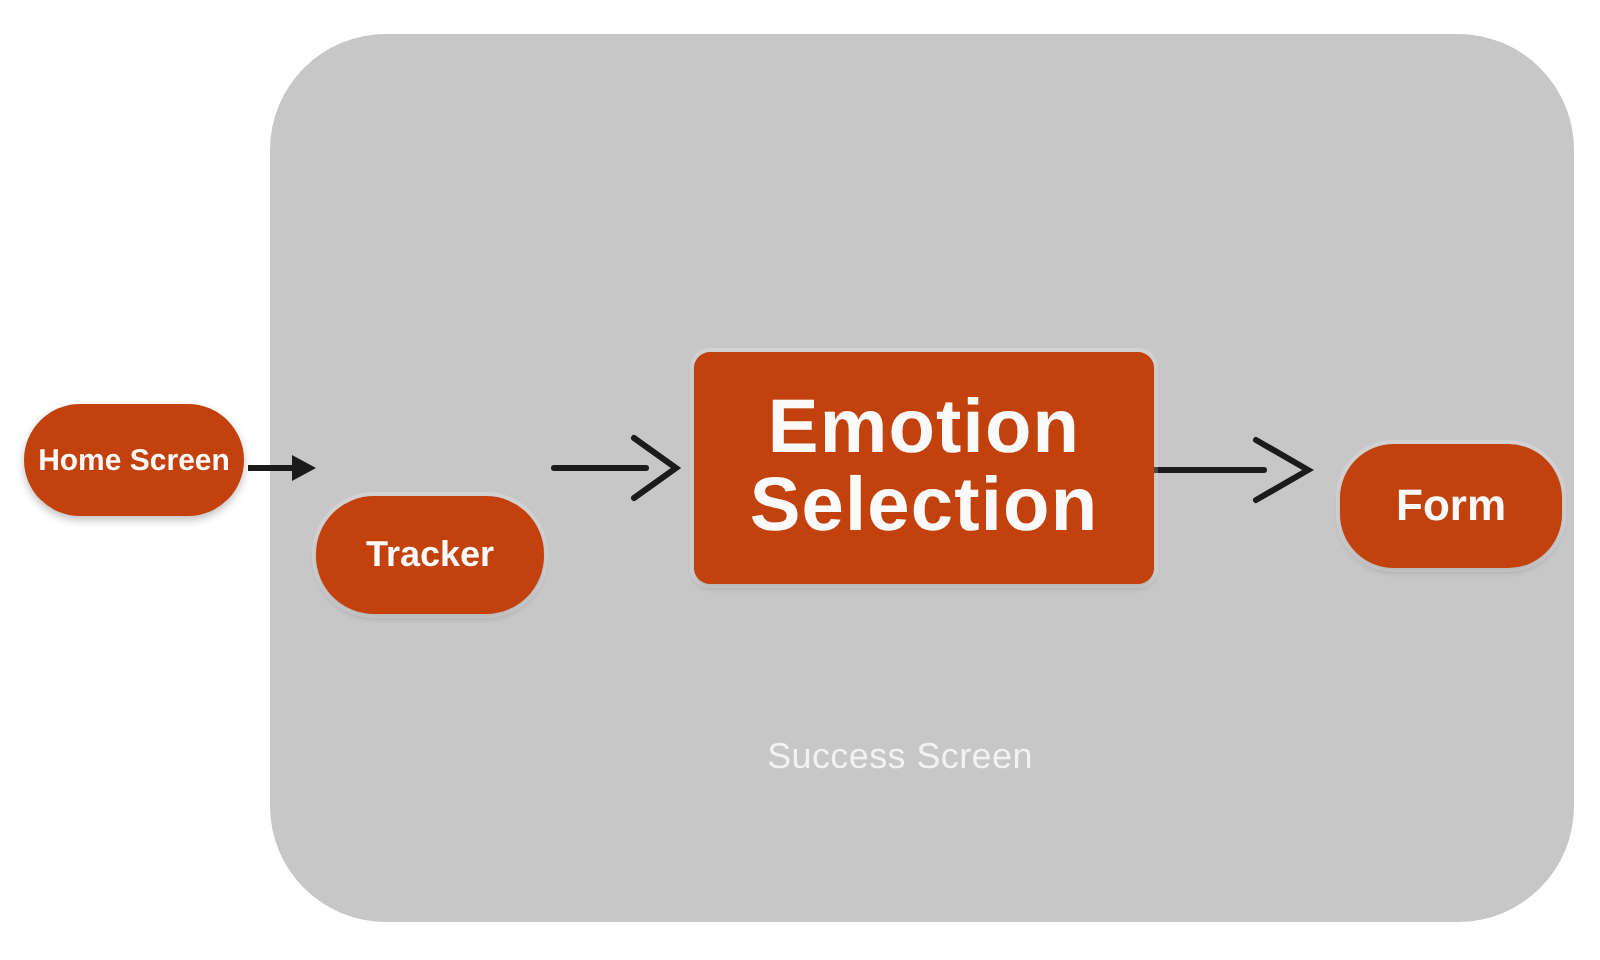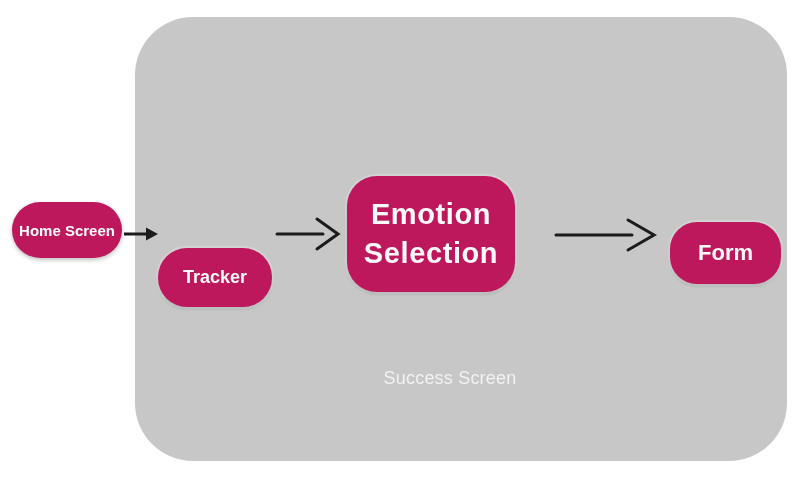--- a/index.html
+++ b/index.html
@@ -18,21 +18,21 @@
     position: absolute;
     left: 135px;
     top: 17px;
     width: 652px;
     height: 444px;
     background: #c7c7c7;
     border-radius: 58px;
   }
   .node {
     position: absolute;
-    background: #be185d;
+    background: #c2410c;
     color: #fafafa;
     display: flex;
     align-items: center;
     justify-content: center;
     text-align: center;
     box-sizing: border-box;
     box-shadow: 0 0 0 2px rgba(255,255,255,0.22), 0 2px 3px rgba(0,0,0,0.18);
   }
   .node-home {
     left: 12px;
@@ -50,24 +50,24 @@
     width: 114px;
     height: 59px;
     border-radius: 29px;
     font-size: 18px;
     font-weight: 700;
     margin-top: 47px;
   }
   .node-emotion {
     left: 347px;
     top: 176px;
-    width: 168px;
+    width: 230px;
     height: 116px;
-    border-radius: 30px;
-    font-size: 29px;
+    border-radius: 8px;
+    font-size: 38px;
     font-weight: 600;
     line-height: 39px;
     letter-spacing: 0.6px;
     padding: 0 20px;
   }
   .node-form {
     left: 670px;
     top: 206px;
     width: 111px;
     height: 62px;

